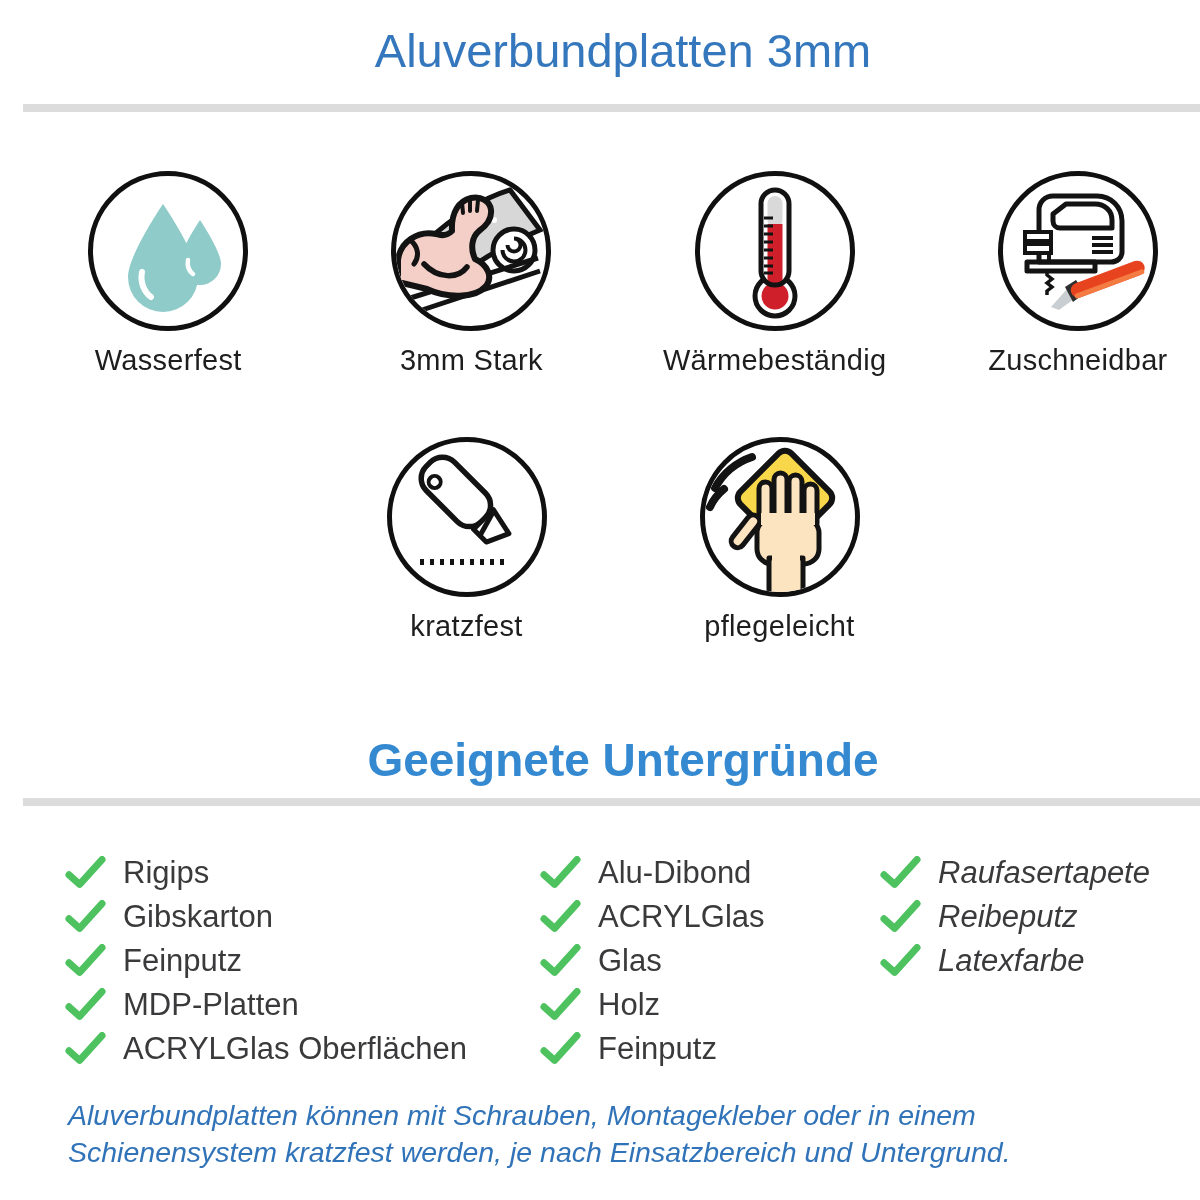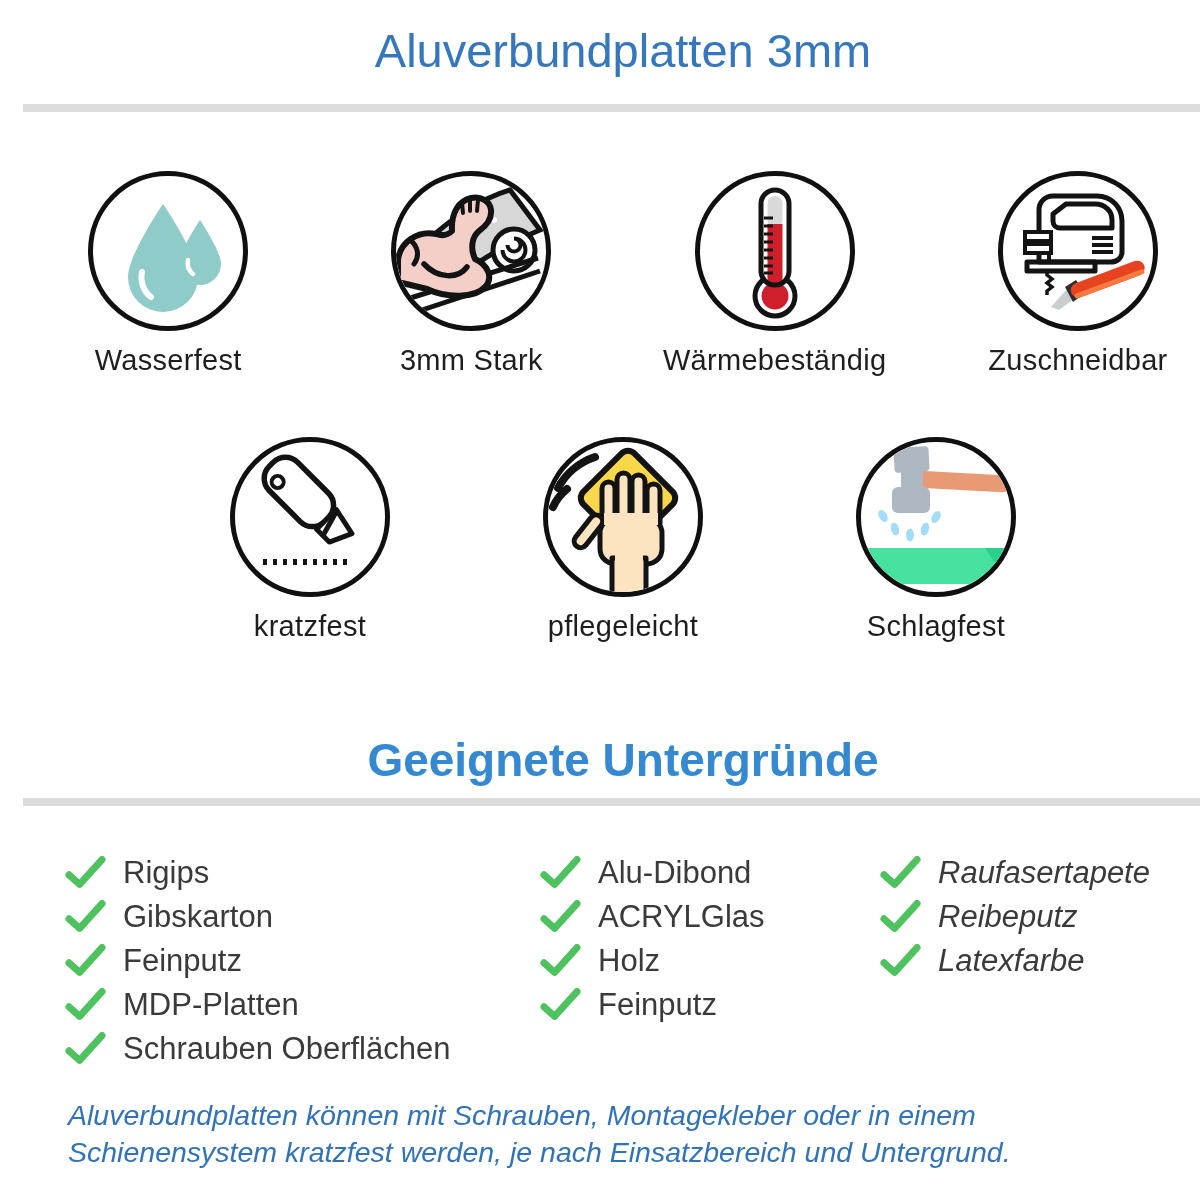--- a/index.html
+++ b/index.html
@@ -171,40 +171,20 @@
             <rect x="52" y="76" width="62" height="46" rx="15"></rect>
             <rect x="56" y="71" width="54" height="12" stroke="none"></rect>
             <rect x="64" y="116" width="34" height="40"></rect>
             <rect x="67" y="110" width="28" height="12" stroke="none"></rect>
           </g>
         </svg>
       </div>
       <div class="feature-label">pflegeleicht</div>
     </div>
 
-    <div class="feature">
-      <div class="icon-circle">
-        <svg viewBox="0 0 150 150">
-          <g transform="rotate(3 100 40)">
-            <rect class="hammer-handle" x="50" y="31" width="100" height="17" rx="8.5"></rect>
-          </g>
-          <rect class="hammer-head" x="33" y="5" width="35" height="25" rx="4" transform="rotate(-3 50 17)"></rect>
-          <rect class="hammer-head" x="40" y="26" width="22" height="21"></rect>
-          <rect class="hammer-head" x="31" y="45" width="38" height="26" rx="6"></rect>
-          <ellipse class="splash" cx="22" cy="74" rx="4" ry="6.5" transform="rotate(-30 22 74)"></ellipse>
-          <ellipse class="splash" cx="34" cy="87" rx="4" ry="6.5" transform="rotate(-15 34 87)"></ellipse>
-          <ellipse class="splash" cx="49" cy="93" rx="4" ry="6.5"></ellipse>
-          <ellipse class="splash" cx="64" cy="87" rx="4" ry="6.5" transform="rotate(15 64 87)"></ellipse>
-          <ellipse class="splash" cx="75" cy="75" rx="4" ry="6.5" transform="rotate(30 75 75)"></ellipse>
-          <rect class="floor" x="4" y="106" width="142" height="36"></rect>
-          <polygon class="floor-dark" points="124,106 146,106 136,124"></polygon>
-        </svg>
-      </div>
-      <div class="feature-label">Schlagfest</div>
-    </div>
   </div>
 
   <h2 class="section-title">Geeignete Untergründe</h2>
   <div class="divider mid"></div>
 
   <div class="subs">
     <ul class="sub-col c1">
       <li class="sub-item">
           <span class="check">
             <svg viewBox="0 0 34 28">
@@ -236,39 +216,47 @@
             </svg>
           </span>
           <span>MDP-Platten</span>
         </li>
       <li class="sub-item">
           <span class="check">
             <svg viewBox="0 0 34 28">
               <path class="check-path" d="M3,16 L12,24 L31,3" stroke-width="6" fill="none" stroke-linecap="round" stroke-linejoin="round"></path>
             </svg>
           </span>
-          <span>Schrauben Oberflächen</span>
+          <span>ACRYLGlas Oberflächen</span>
         </li>
     </ul>
     <ul class="sub-col c2">
       <li class="sub-item">
           <span class="check">
             <svg viewBox="0 0 34 28">
               <path class="check-path" d="M3,16 L12,24 L31,3" stroke-width="6" fill="none" stroke-linecap="round" stroke-linejoin="round"></path>
             </svg>
           </span>
           <span>Alu-Dibond</span>
         </li>
       <li class="sub-item">
           <span class="check">
             <svg viewBox="0 0 34 28">
               <path class="check-path" d="M3,16 L12,24 L31,3" stroke-width="6" fill="none" stroke-linecap="round" stroke-linejoin="round"></path>
             </svg>
           </span>
           <span>ACRYLGlas</span>
+        </li>
+      <li class="sub-item">
+          <span class="check">
+            <svg viewBox="0 0 34 28">
+              <path class="check-path" d="M3,16 L12,24 L31,3" stroke-width="6" fill="none" stroke-linecap="round" stroke-linejoin="round"></path>
+            </svg>
+          </span>
+          <span>Glas</span>
         </li>
       <li class="sub-item">
           <span class="check">
             <svg viewBox="0 0 34 28">
               <path class="check-path" d="M3,16 L12,24 L31,3" stroke-width="6" fill="none" stroke-linecap="round" stroke-linejoin="round"></path>
             </svg>
           </span>
           <span>Holz</span>
         </li>
       <li class="sub-item">

